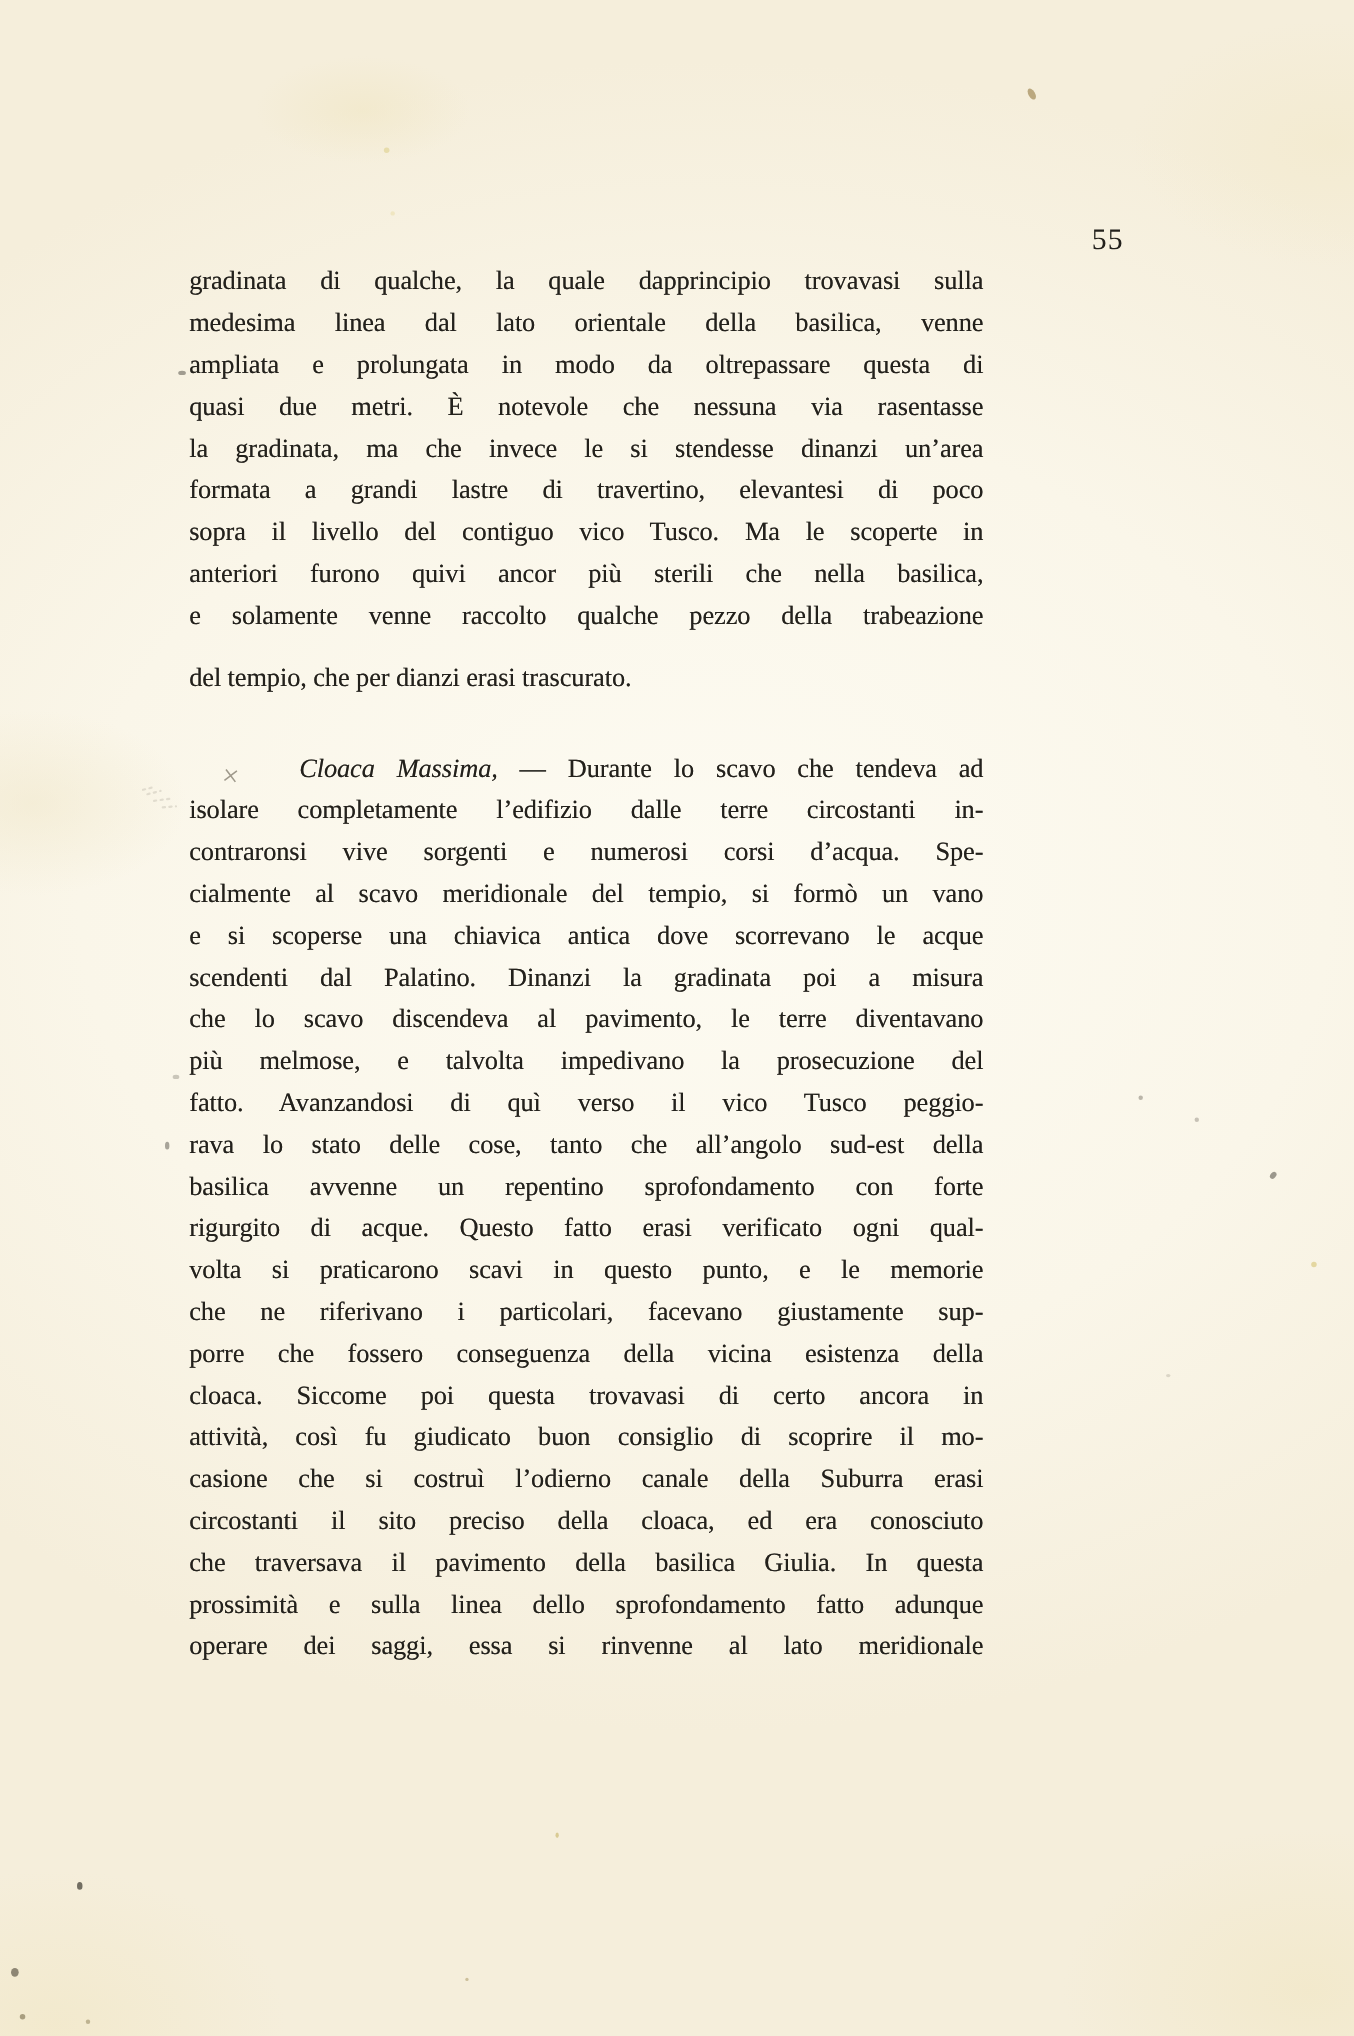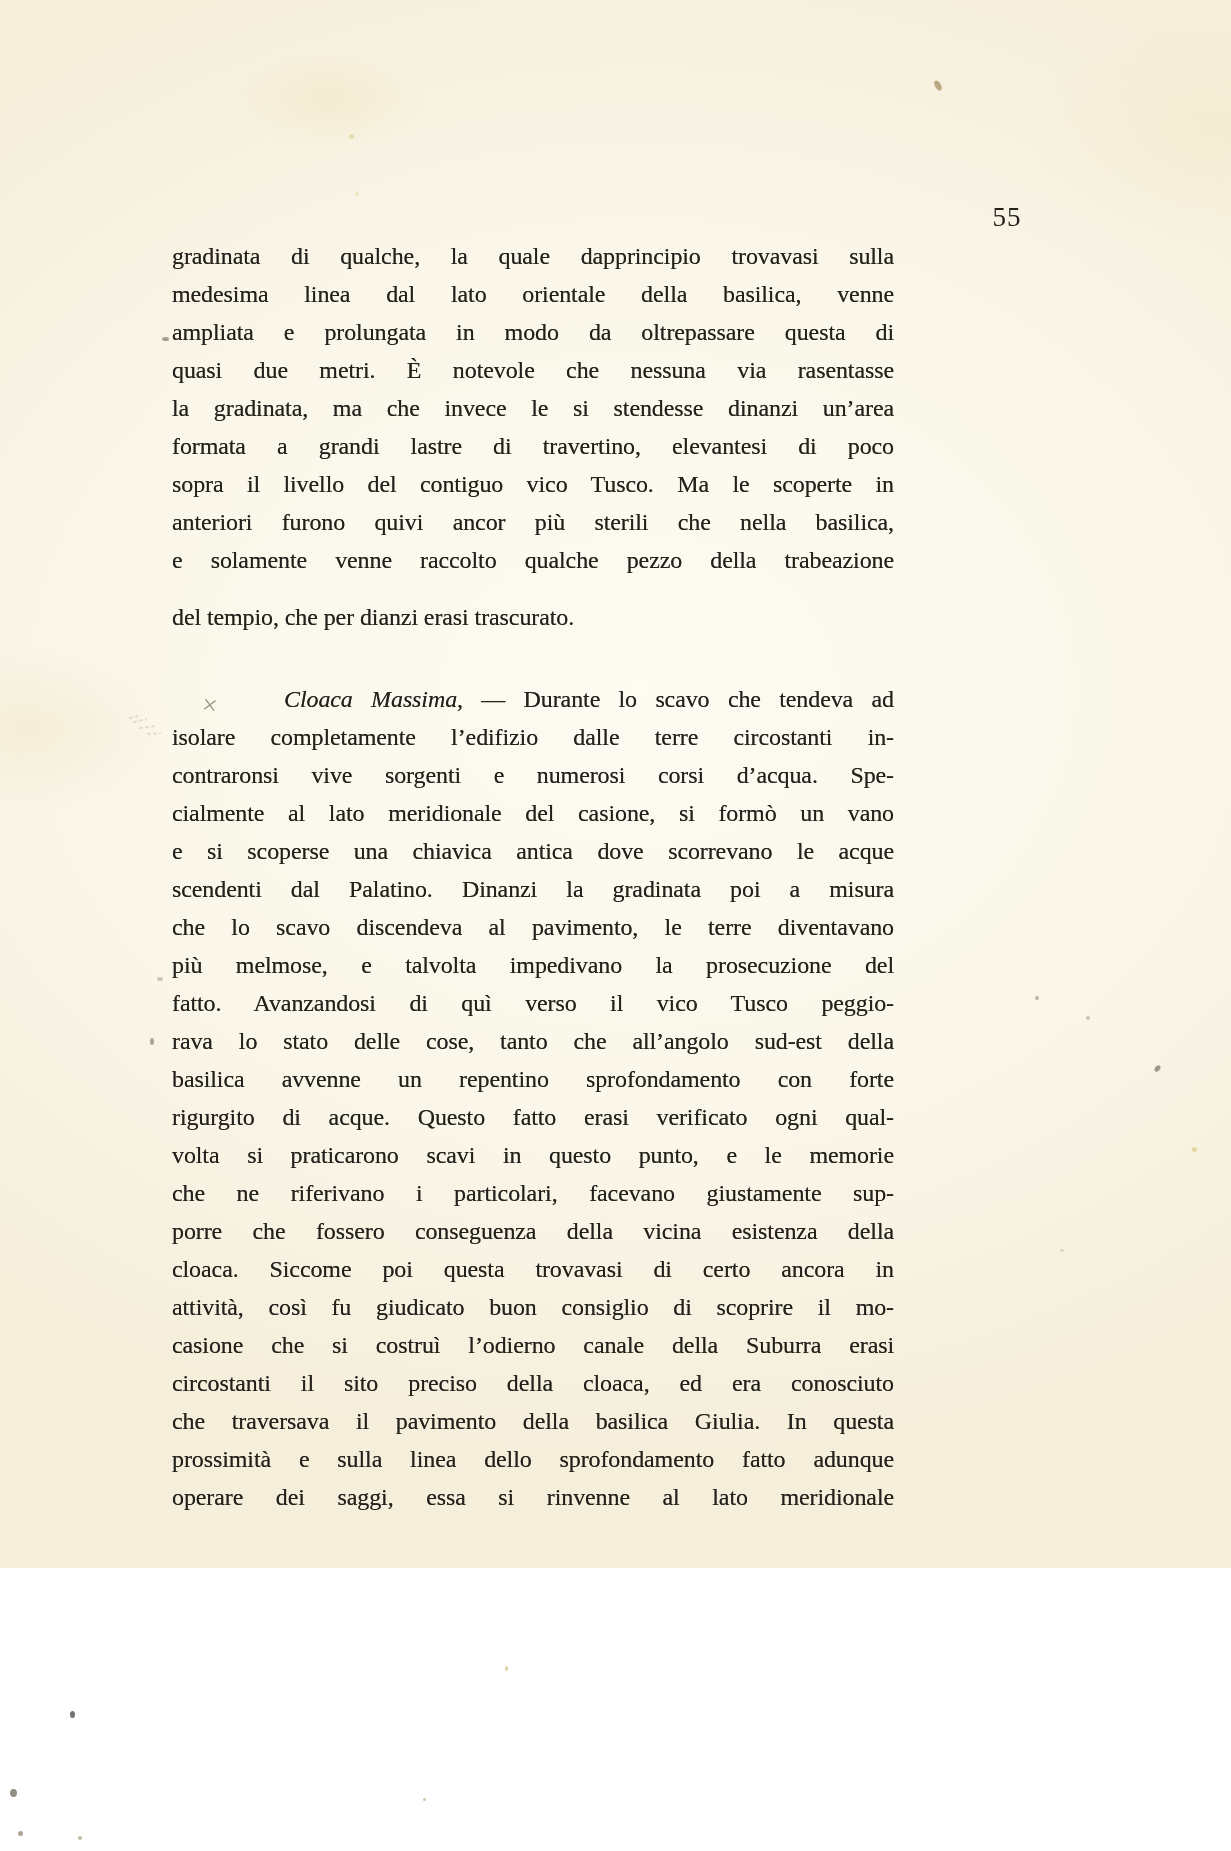--- a/index.html
+++ b/index.html
@@ -5,21 +5,21 @@
   html, body {
     margin: 0;
     padding: 0;
     width: 1231px;
     height: 1851px;
     overflow: hidden;
   }
   .page {
     position: relative;
     width: 1231px;
-    height: 1568px;
+    height: 1851px;
     background:
       radial-gradient(140px 70px at 330px 100px, rgba(240,230,195,.55), transparent 70%),
       radial-gradient(200px 120px at 30px 730px, rgba(238,228,196,.45), transparent 70%),
       radial-gradient(260px 160px at 1210px 130px, rgba(242,232,199,.5), transparent 70%),
       radial-gradient(320px 210px at 1190px 1810px, rgba(240,229,192,.55), transparent 70%),
       radial-gradient(300px 200px at 50px 1840px, rgba(240,229,192,.5), transparent 70%),
       radial-gradient(980px 760px at 52% 44%, #fdfbf2 0%, #faf6e9 58%, #f5eedb 100%);
     font-family: "Liberation Serif", "DejaVu Serif", serif;
     color: #23211c;
   }
@@ -48,21 +48,21 @@
   .tline {
     text-align: justify;
     text-align-last: justify;
     white-space: normal;
   }
   .tline.no-just {
     text-align: left;
     text-align-last: left;
     margin-top: 19px;
   }
-  .ital { font-style: italic; margin-left: 12px; }
+  .ital { font-style: italic; }
   .pencil-cross {
     position: absolute;
     left: 202px;
     top: 692px;
     font-size: 27px;
     line-height: 27px;
     color: #8f897b;
     opacity: 0.85;
     transform: rotate(8deg);
   }
@@ -94,21 +94,21 @@
         <div class="tline">formata a grandi lastre di travertino, elevantesi di poco</div>
         <div class="tline">sopra il livello del contiguo vico Tusco. Ma le scoperte in</div>
         <div class="tline">anteriori furono quivi ancor più sterili che nella basilica,</div>
         <div class="tline">e solamente venne raccolto qualche pezzo della trabeazione</div>
         <div class="tline no-just">del tempio, che per dianzi erasi trascurato.</div>
       </div>
       <div class="para indent">
         <div class="tline"><span class="ital">Cloaca Massima,</span><span class=""> — Durante lo scavo che tendeva ad</span></div>
         <div class="tline">isolare completamente l’edifizio dalle terre circostanti in-</div>
         <div class="tline">contraronsi vive sorgenti e numerosi corsi d’acqua. Spe-</div>
-        <div class="tline">cialmente al lato meridionale del casione, si formò un vano</div>
+        <div class="tline">cialmente al scavo meridionale del tempio, si formò un vano</div>
         <div class="tline">e si scoperse una chiavica antica dove scorrevano le acque</div>
         <div class="tline">scendenti dal Palatino. Dinanzi la gradinata poi a misura</div>
         <div class="tline">che lo scavo discendeva al pavimento, le terre diventavano</div>
         <div class="tline">più melmose, e talvolta impedivano la prosecuzione del</div>
         <div class="tline">fatto. Avanzandosi di quì verso il vico Tusco peggio-</div>
         <div class="tline">rava lo stato delle cose, tanto che all’angolo sud-est della</div>
         <div class="tline">basilica avvenne un repentino sprofondamento con forte</div>
         <div class="tline">rigurgito di acque. Questo fatto erasi verificato ogni qual-</div>
         <div class="tline">volta si praticarono scavi in questo punto, e le memorie</div>
         <div class="tline">che ne riferivano i particolari, facevano giustamente sup-</div>

